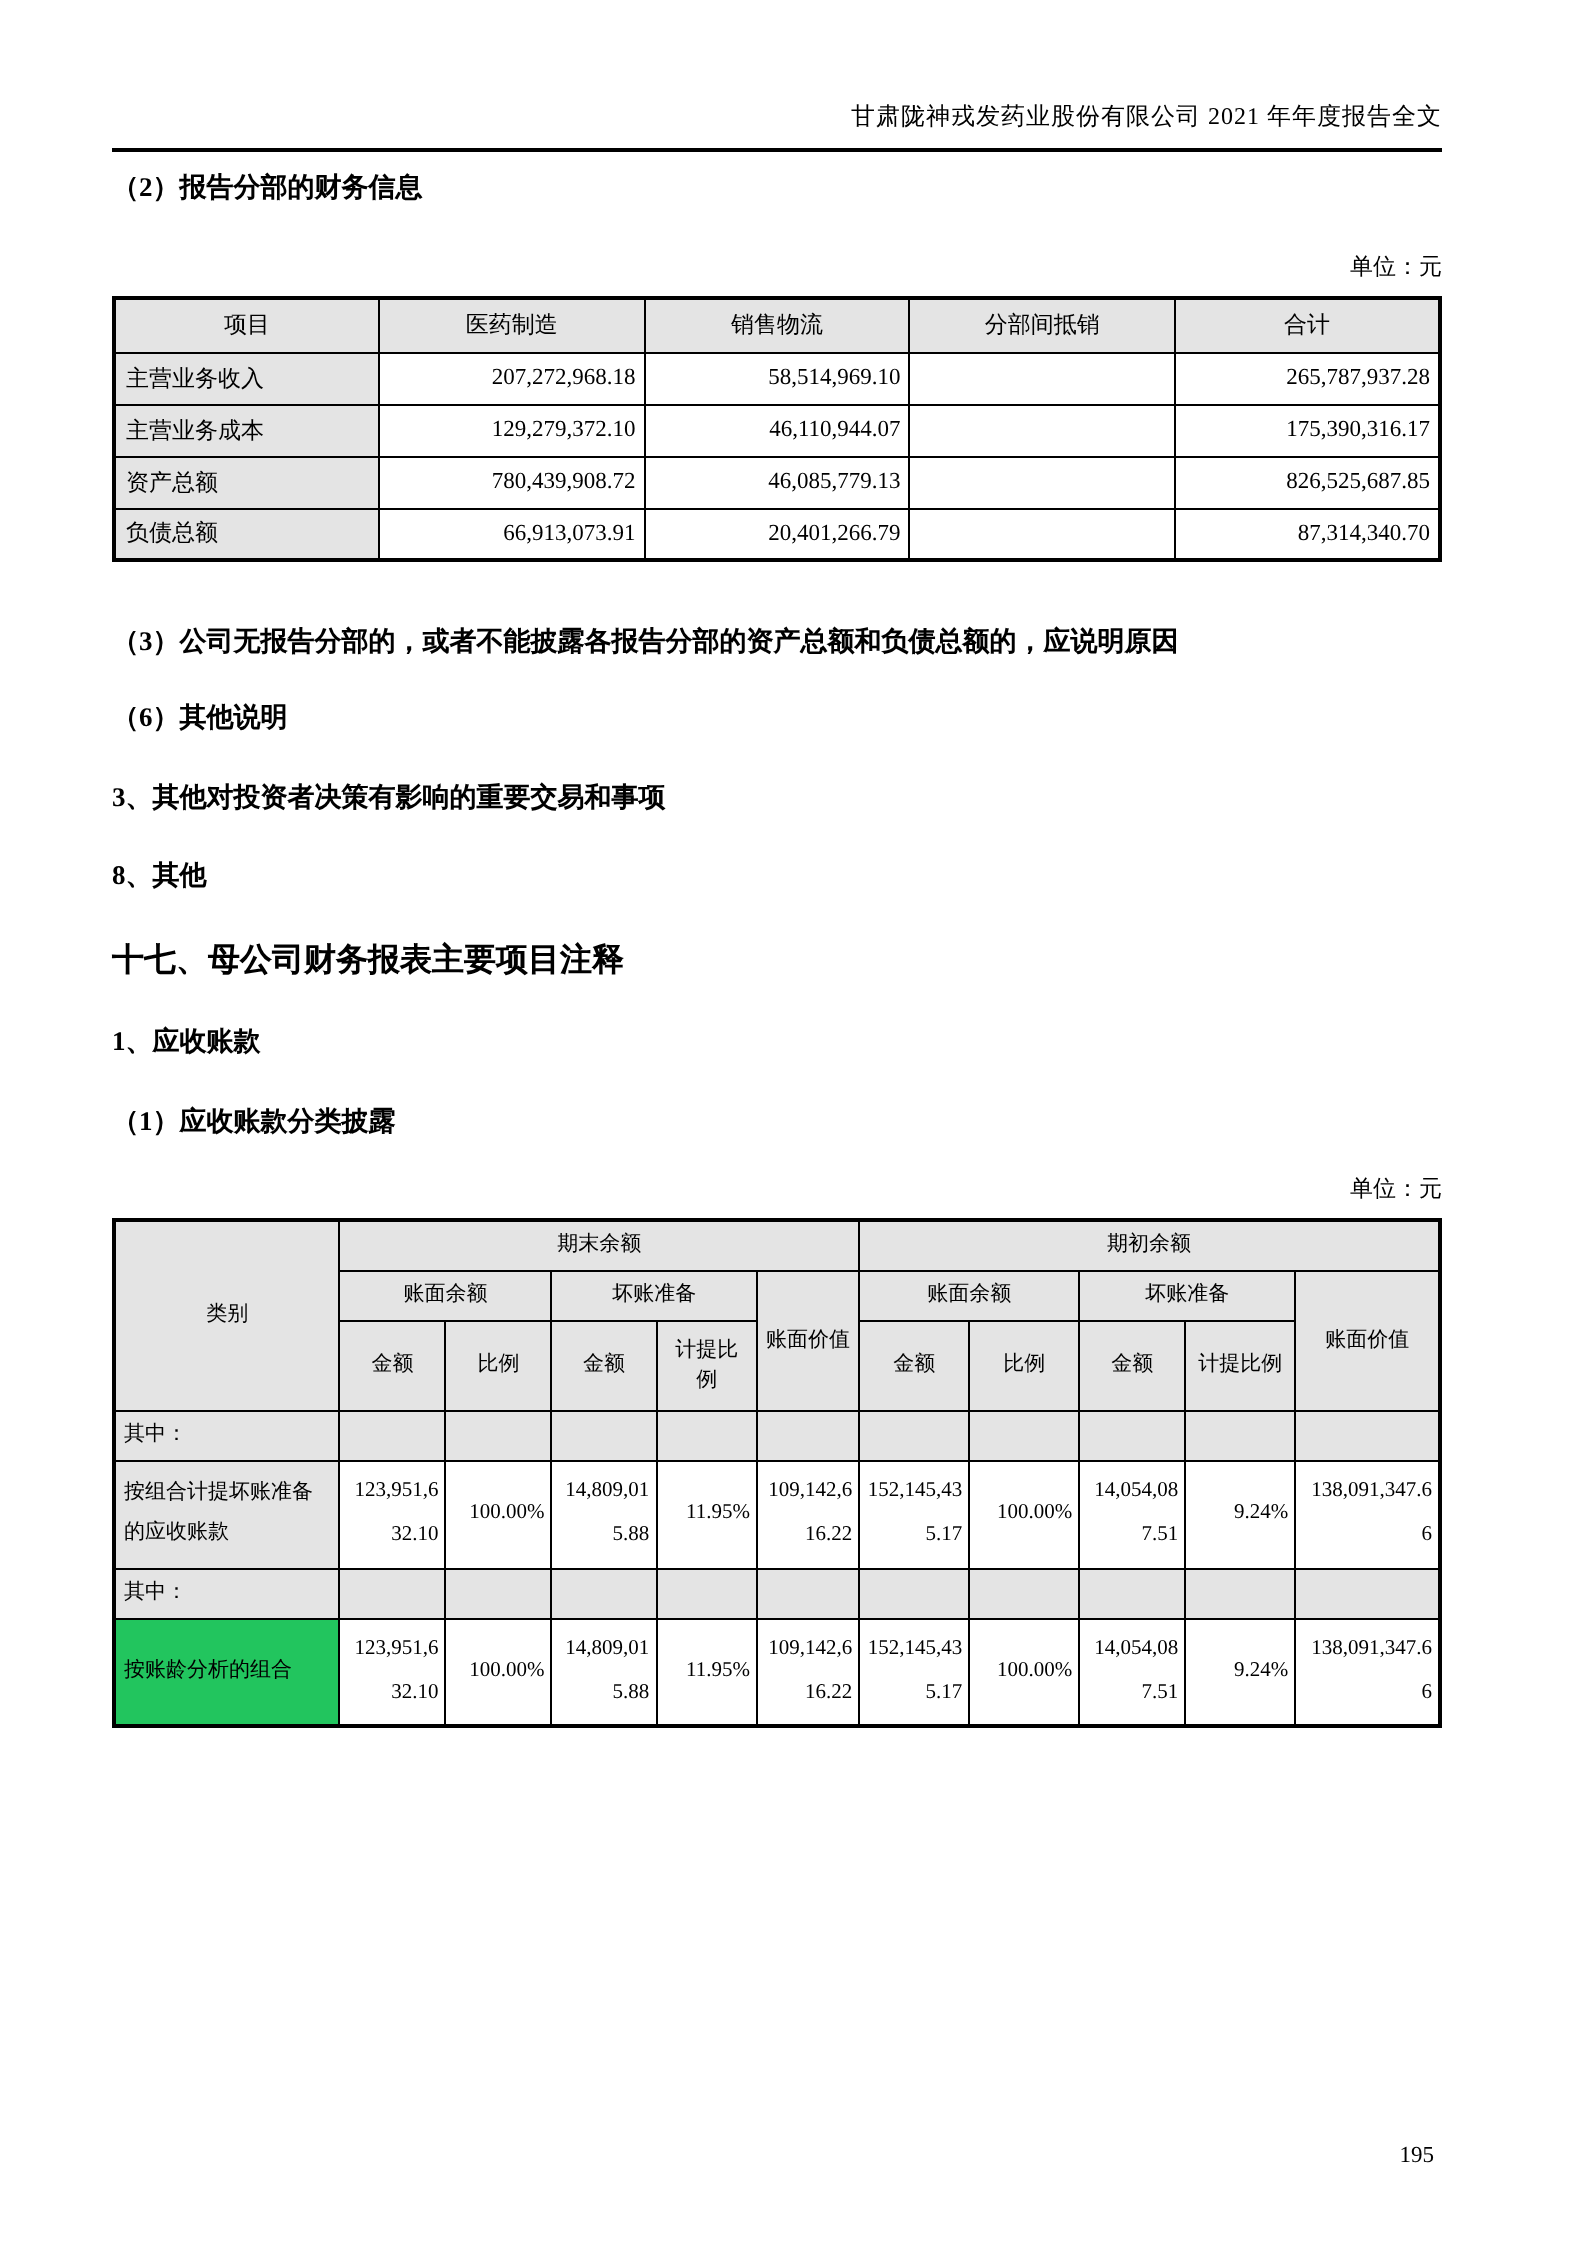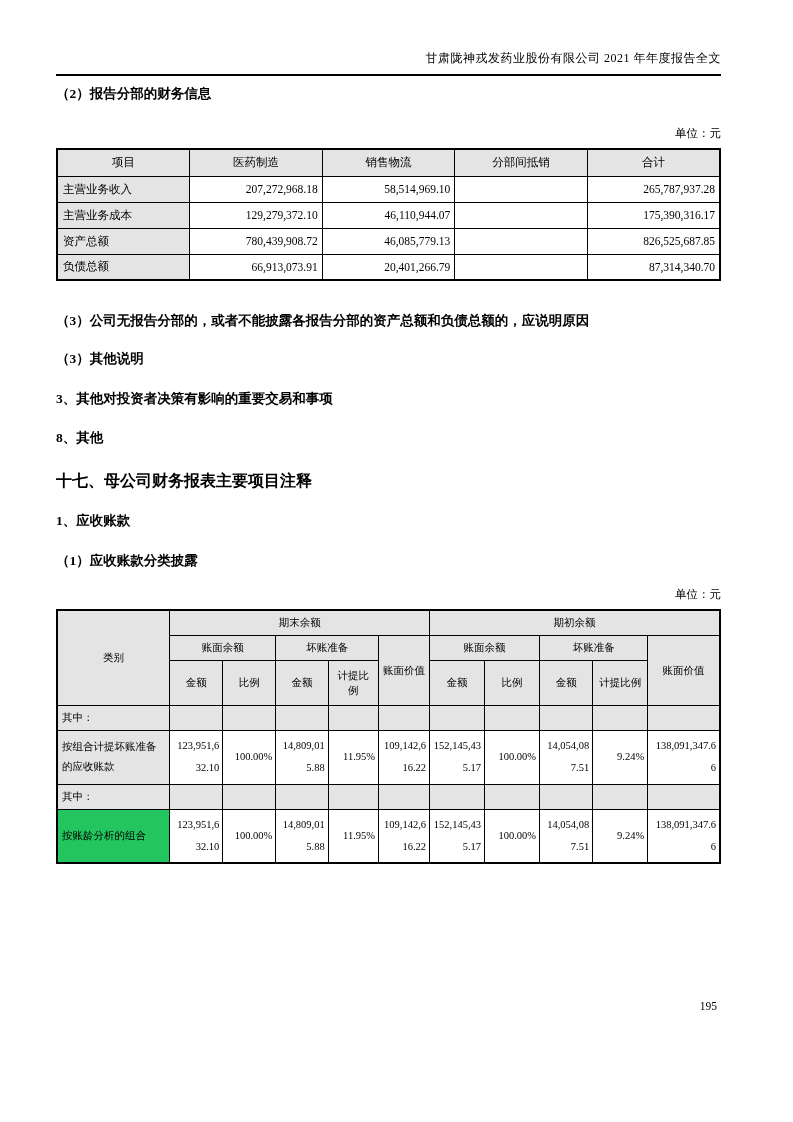--- a/index.html
+++ b/index.html
@@ -103,21 +103,21 @@
     padding:2px 3px;
     word-break:break-all;
     line-height:22px;
   }
   .tbl2 tr.row-sub th, .tbl2 tr.row-sub td { background:#e4e4e4; height:24px; }
   .tbl2 tr.row-data th, .tbl2 tr.row-data td { height:54px; }
   .tbl2 th.lbl-gray { background:#e4e4e4; }
   .tbl2 th.lbl-white { background:#22c55e; }
   .page-number {
     position:absolute;
-    top:1000px;
+    top:1072px;
     right:76px;
     font-size:11.5px;
   }
 </style>
 </head>
 <body>
 
 <div class="page">
 
   <div class="doc-header">
@@ -172,21 +172,21 @@
         <th>负债总额</th>
         <td>66,913,073.91</td>
         <td>20,401,266.79</td>
         <td></td>
         <td>87,314,340.70</td>
       </tr>
     </tbody>
   </table>
 
   <h3 class="sec mt-s3">（3）公司无报告分部的，或者不能披露各报告分部的资产总额和负债总额的，应说明原因</h3>
-  <h3 class="sec mt-s4">（3）其他说明</h3>
+  <h3 class="sec mt-s4">（6）其他说明</h3>
   <h3 class="sec mt-s7">3、其他对投资者决策有影响的重要交易和事项</h3>
   <h3 class="sec mt-s8">8、其他</h3>
   <h2 class="chapter mt-s17">十七、母公司财务报表主要项目注释</h2>
   <h3 class="sec mt-s1">1、应收账款</h3>
   <h3 class="sec mt-s11">（1）应收账款分类披露</h3>
 
   <div class="unit-label unit-2">单位：元</div>
 
   <table class="tbl tbl2">
     <colgroup>

